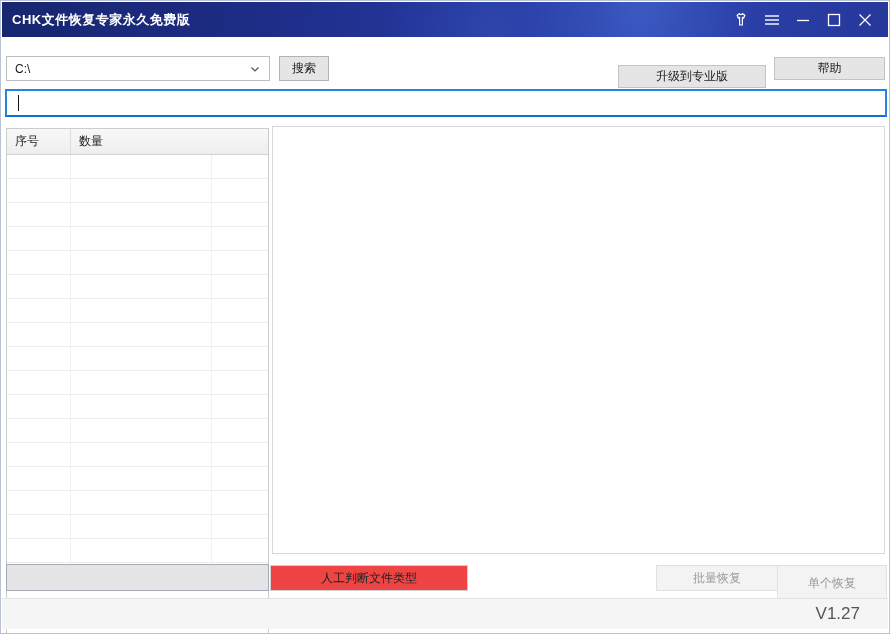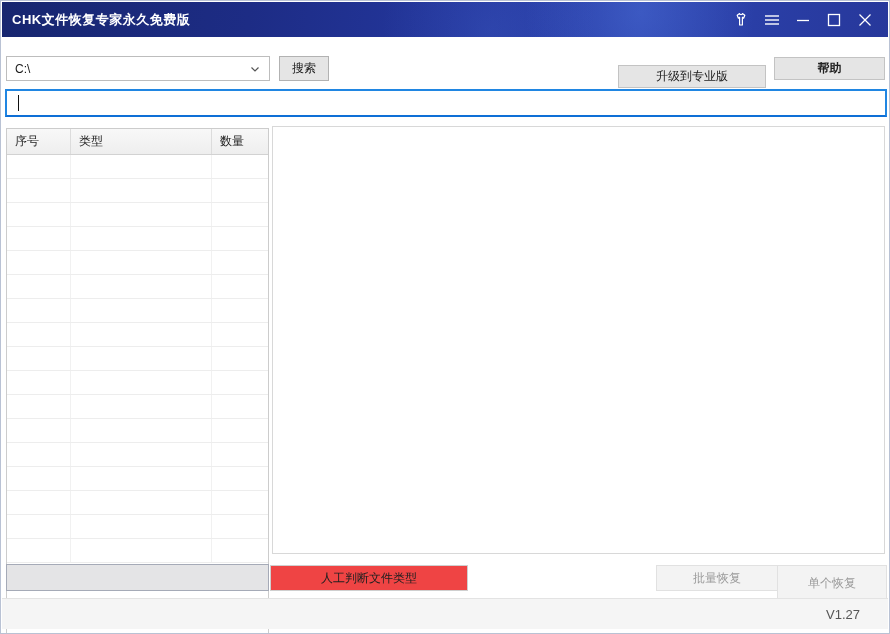--- a/index.html
+++ b/index.html
@@ -30,21 +30,21 @@
     padding-left: 8px;
   }
   .combo-chevron { position: absolute; right: 8px; top: 6px; }
   .btn {
     position: absolute; border: 1px solid #c3c3c3; background: #e5e5e5;
     font-size: 12px; color: #202020; display: flex; align-items: center; justify-content: center;
     font-family: "Liberation Sans", "DejaVu Sans", sans-serif;
   }
   .btn-search { left: 278px; top: 55px; width: 50px; height: 25px; border-color:#b2b2b2; }
   .btn-upgrade { left: 617px; top: 64px; width: 148px; height: 23px; }
-  .btn-help { left: 773px; top: 56px; width: 111px; height: 23px; font-weight: bold; }
+  .btn-help { left: 773px; top: 56px; width: 111px; height: 23px; }
   
   .chk-input {
     position: absolute; left: 4px; top: 88px; width: 882px; height: 28px;
     border: 2px solid #2086e2; border-bottom-color: #0e6fd6; background: #ffffff;
     font-size: 13px; padding: 0 10px; outline: none;
     font-family: "Liberation Sans", "DejaVu Sans", sans-serif;
   }
   .caret { position: absolute; left: 17px; top: 94px; width: 1px; height: 16px; background: #111; }
   
   .table {
@@ -72,21 +72,21 @@
     background: #f3f3f3; border-color: #e1e1e1; color: #9b9b9b;
   }
   .btn-batch { left: 655px; top: 564px; width: 122px; height: 26px; }
   .btn-single { left: 776px; top: 564px; width: 110px; height: 36px; }
   
   .statusbar {
     position: absolute; left: 1px; top: 597px; width: 886px; height: 31px;
     background: #f5f5f5; border-top: 1px solid #e3e3e3;
     display: flex; align-items: center; justify-content: flex-end;
   }
-  .version { font-size: 13px; color: #565656; margin-right: 28px; }
+  .version { font-size: 17px; color: #565656; margin-right: 28px; }
 </style>
 </head>
 <body>
 
 <div class="window">
 
   <div class="titlebar">
     <div class="title-text">CHK文件恢复专家永久免费版</div>
     <div class="tb-icons">
       <div class="tb-btn">
@@ -131,21 +131,20 @@
   <button class="btn btn-search">搜索</button>
   <button class="btn btn-upgrade">升级到专业版</button>
   <button class="btn btn-help">帮助</button>
 
   <input class="chk-input" type="text" placeholder="" style="">
   <div class="caret"></div>
 
   <div class="table">
     <div class="thead">
       <div class="hcell c0">序号</div>
-      <div class="hcell c1">类型</div>
       <div class="hcell c2">数量</div>
     </div>
     <div>
         <div class="trow">
           <div class="tcell c0"></div>
           <div class="tcell c1"></div>
           <div class="tcell c2"></div>
         </div>
         <div class="trow">
           <div class="tcell c0"></div>

